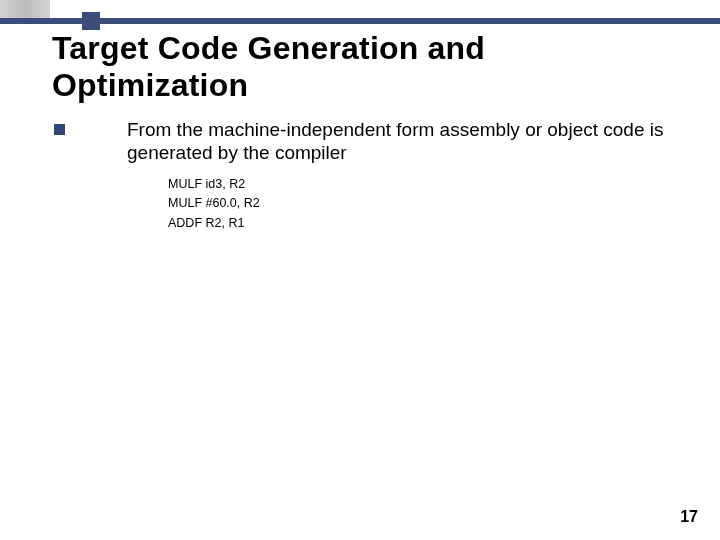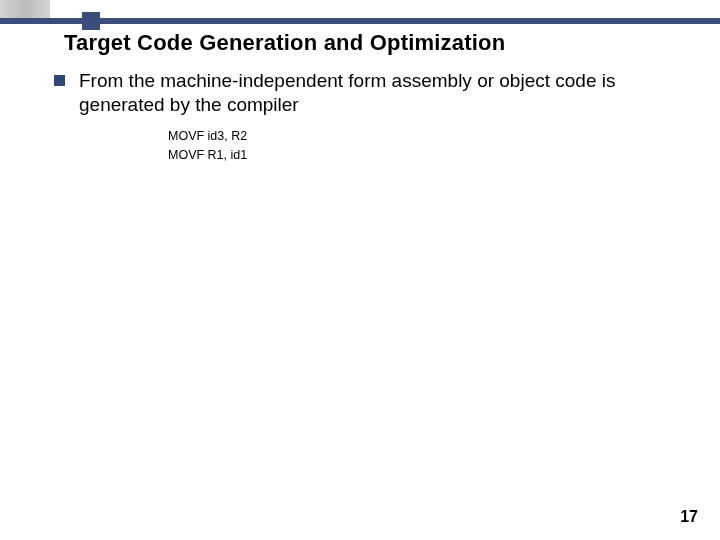--- a/index.html
+++ b/index.html
@@ -41,30 +41,31 @@
     filter: blur(0.5px);
   }
   .slide {
     position: absolute;
     top: 30px;
     left: 48px;
     right: 40px;
     bottom: 30px;
   }
   h1.title {
-    margin: 0 0 14px 16px;
+    margin: 0 0 14px 4px;
     font-family: "Arial Black", Arial, sans-serif;
     font-weight: 900;
-    font-size: 22px;
+    font-size: 32px;
     line-height: 1.15;
     letter-spacing: 0.2px;
   }
   .bullet {
     display: flex;
     margin: 6px 0 10px 6px;
+    gap: 48px;
   }
   .bullet .marker {
     flex: 0 0 auto;
     width: 11px;
     height: 11px;
     background: #2f4676;
     margin-top: 6px;
     margin-right: 14px;
   }
   .bullet .text {
@@ -94,20 +95,21 @@
 <div class="slide">
 
   <h1 class="title">Target Code Generation and Optimization</h1>
 
   <div class="bullet">
     <span class="marker"></span>
     <span class="text">From the machine-independent form assembly or object code is generated by the compiler</span>
   </div>
 
   <div class="code-block">
-    <div>MOVF id3, R2</div>
-    <div>MOVF R1, id1</div>
+    <div>MULF id3, R2</div>
+    <div>MULF #60.0, R2</div>
+    <div>ADDF R2, R1</div>
   </div>
 
 
 </div>
 
 <div class="page-num">17</div>
 
 </body></html>

